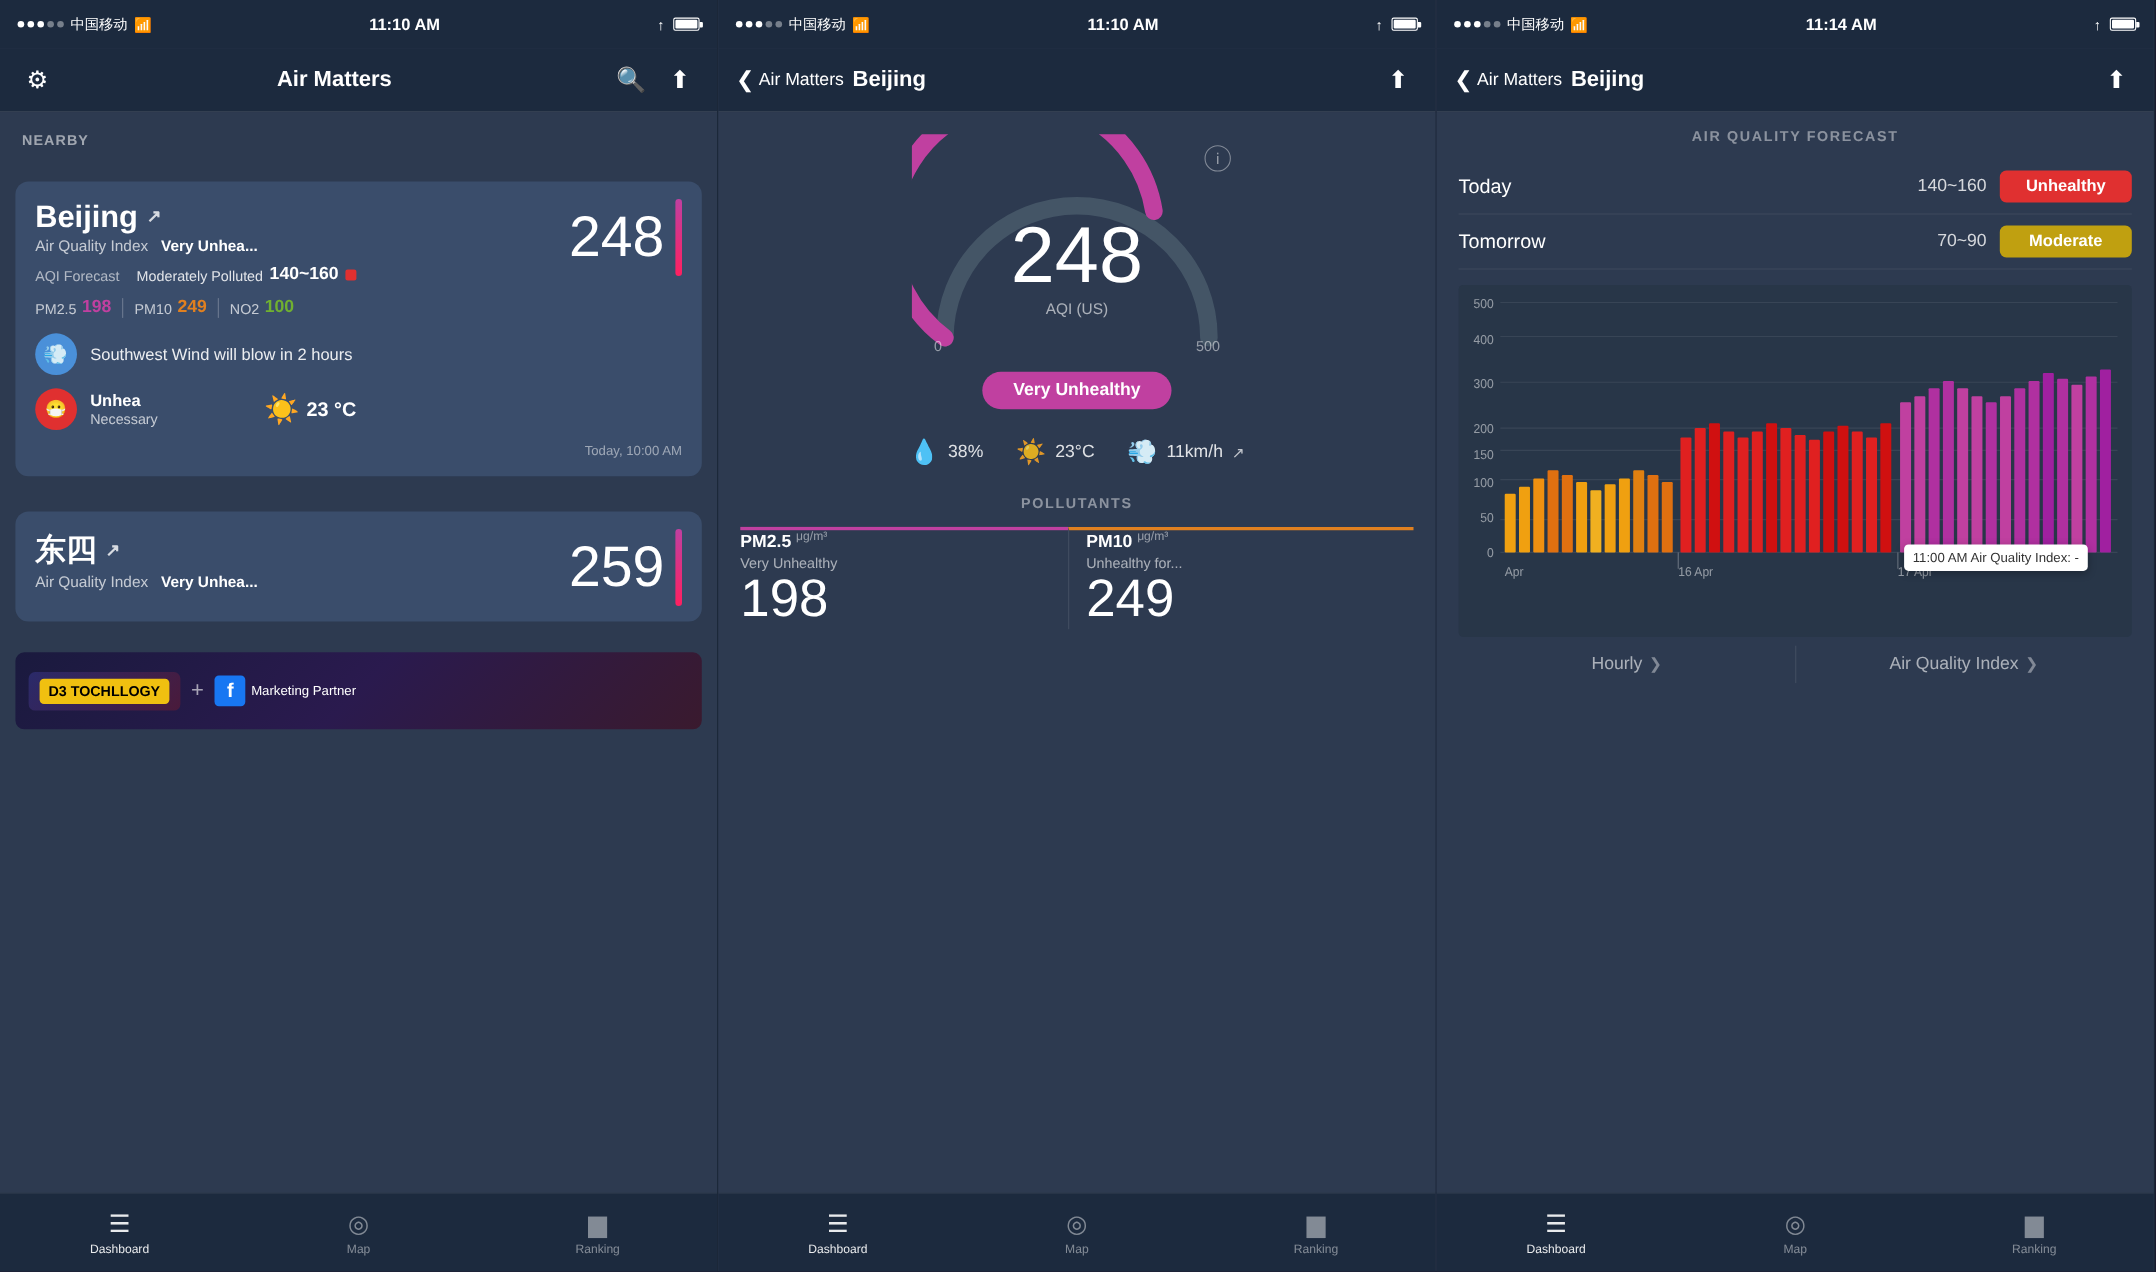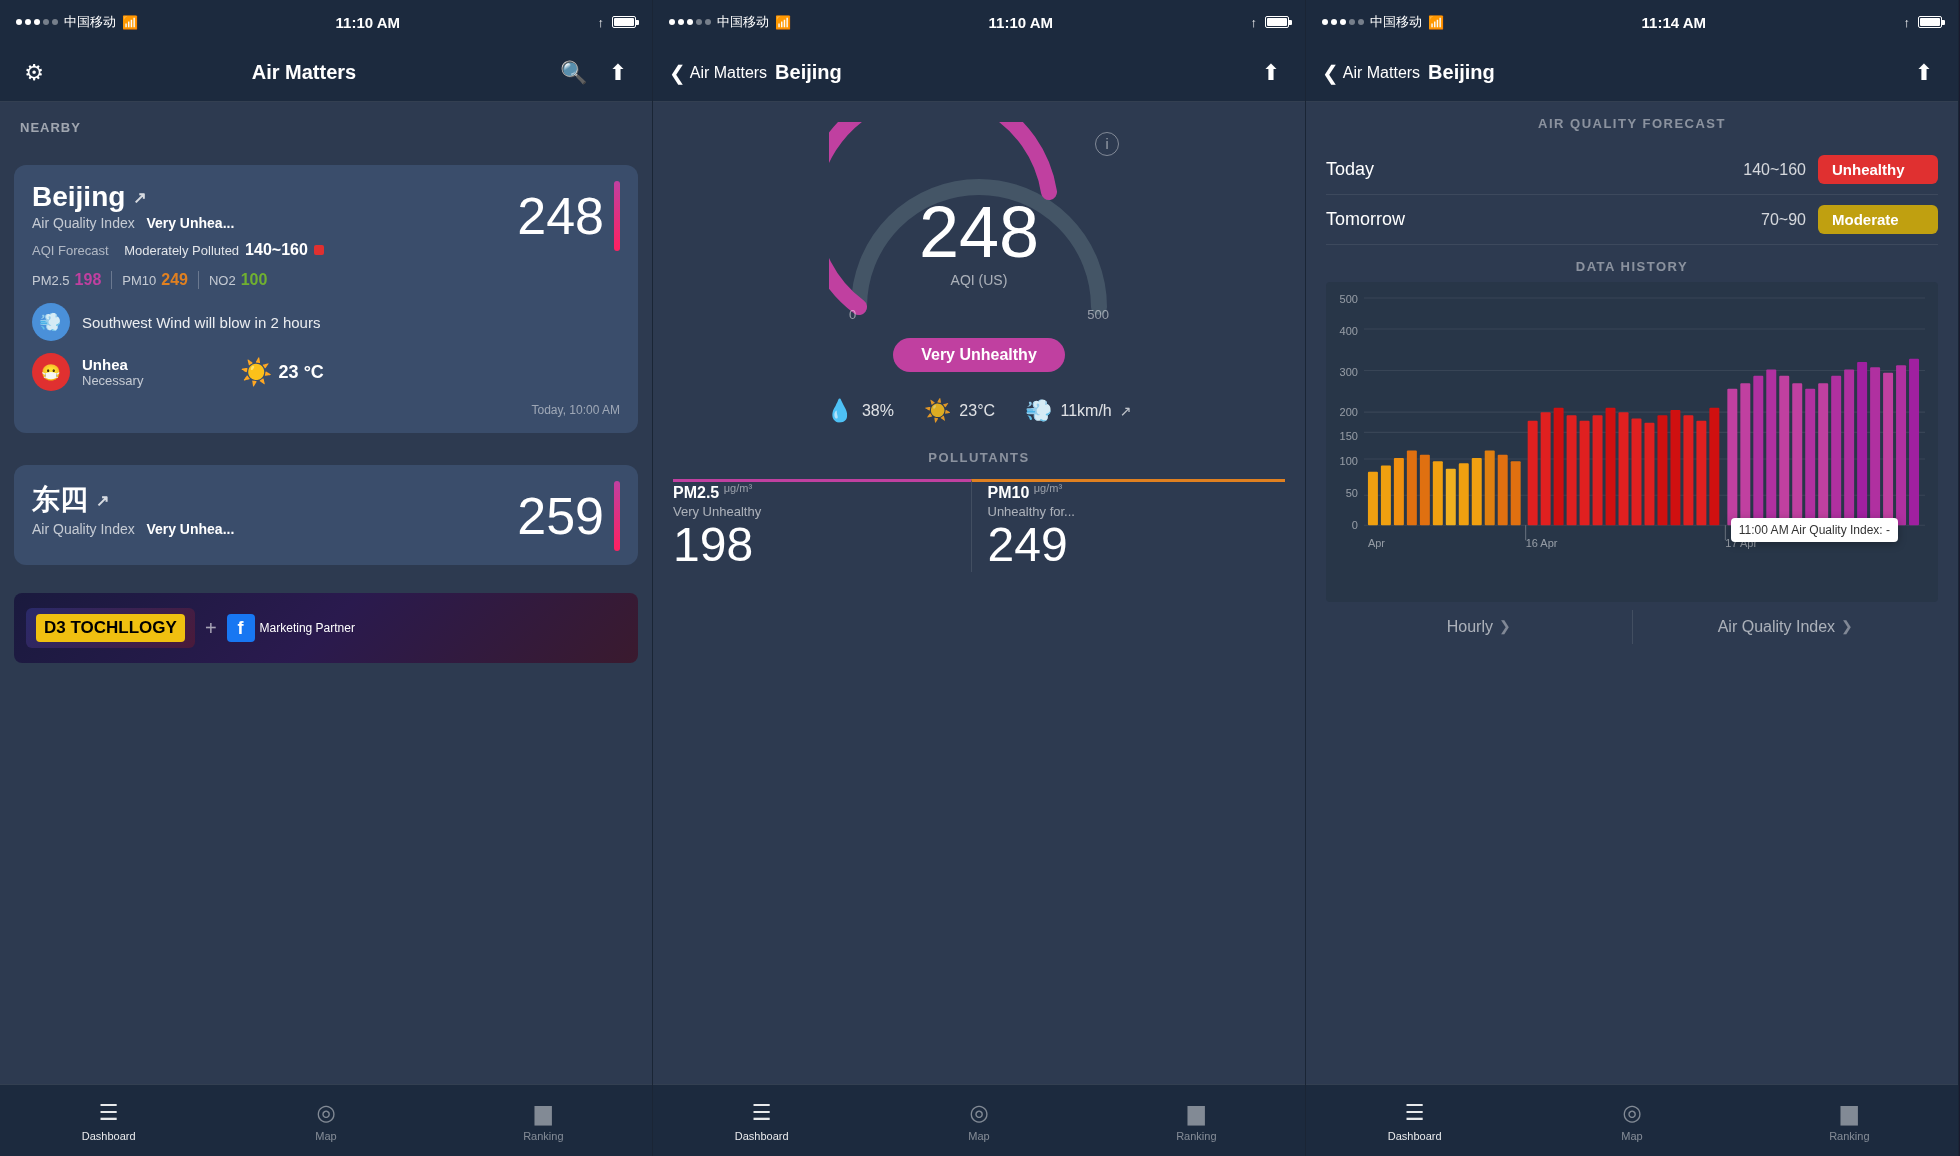--- a/index.html
+++ b/index.html
@@ -317,21 +317,21 @@
       height: 70px;
       display: flex;
       align-items: center;
       padding: 0 12px;
       gap: 10px;
       overflow: hidden;
     }
     .ad-badge {
       background: #f0c010;
       color: #000;
-      font-size: 17px;
+      font-size: 13px;
       font-weight: 700;
       padding: 4px 8px;
       border-radius: 4px;
       white-space: nowrap;
     }
     .ad-plus {
       font-size: 20px;
       color: rgba(255,255,255,0.6);
     }
     .ad-fb {
@@ -558,20 +558,21 @@
       color: rgba(255,255,255,0.8);
       margin-right: 12px;
     }
     .forecast-badge {
       padding: 6px 14px;
       border-radius: 6px;
       font-size: 15px;
       font-weight: 600;
       color: #fff;
       min-width: 120px;
+      text-align: center;
     }
     .badge-unhealthy { background: #e03030; }
     .badge-moderate { background: #c0a010; }
 
     .history-section {
       padding: 0 20px 10px;
       flex: 1;
     }
     .history-title {
       font-size: 13px;
@@ -927,21 +928,20 @@
         <div class="forecast-badge badge-unhealthy">Unhealthy</div>
       </div>
       <div class="forecast-row-item">
         <span class="forecast-day">Tomorrow</span>
         <span class="forecast-range-text">70~90</span>
         <div class="forecast-badge badge-moderate">Moderate</div>
       </div>
     </div>
 
     <div class="history-section">
-      <div class="history-title">DATA HISTORY</div>
       <div class="chart-area">
         
         <svg width="100%" height="100%" viewBox="0 0 613 300" preserveAspectRatio="none">
 
           <text x="32" y="20" fill="rgba(255,255,255,0.5)" font-size="11" text-anchor="end">500</text>
           <text x="32" y="50" fill="rgba(255,255,255,0.5)" font-size="11" text-anchor="end">400</text>
           <text x="32" y="88" fill="rgba(255,255,255,0.5)" font-size="11" text-anchor="end">300</text>
           <text x="32" y="126" fill="rgba(255,255,255,0.5)" font-size="11" text-anchor="end">200</text>
           <text x="32" y="148" fill="rgba(255,255,255,0.5)" font-size="11" text-anchor="end">150</text>
           <text x="32" y="172" fill="rgba(255,255,255,0.5)" font-size="11" text-anchor="end">100</text>

